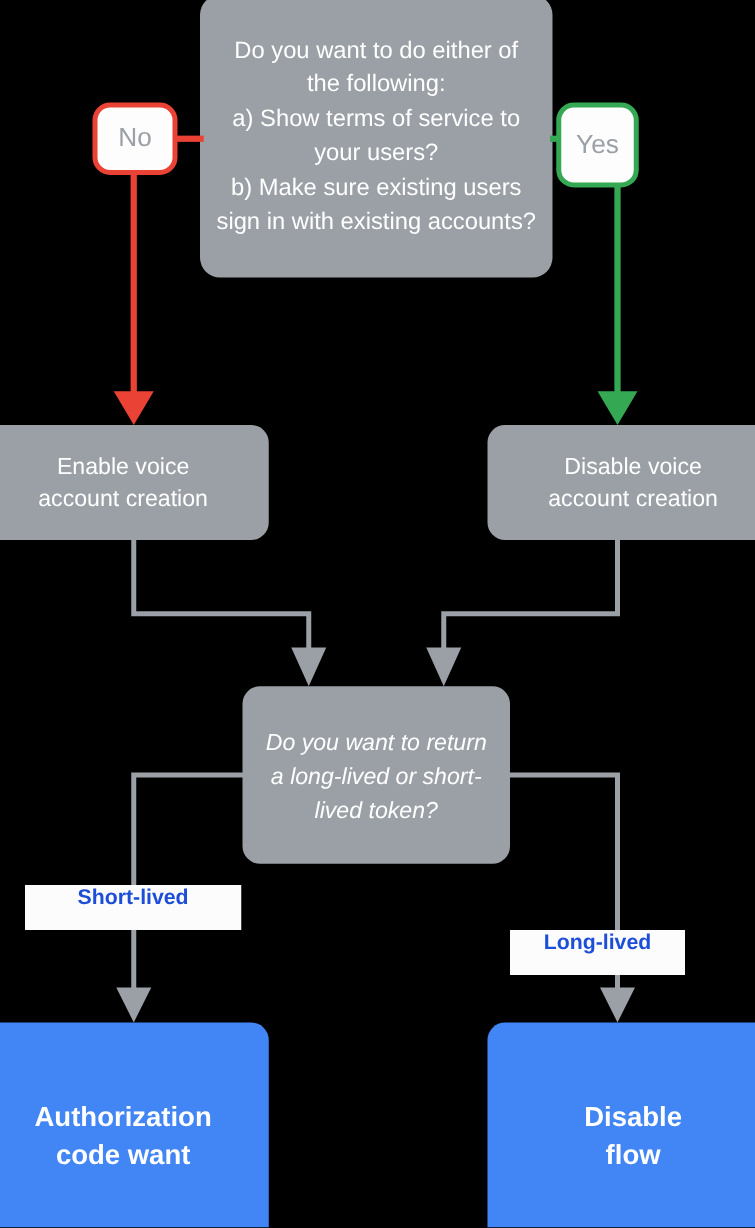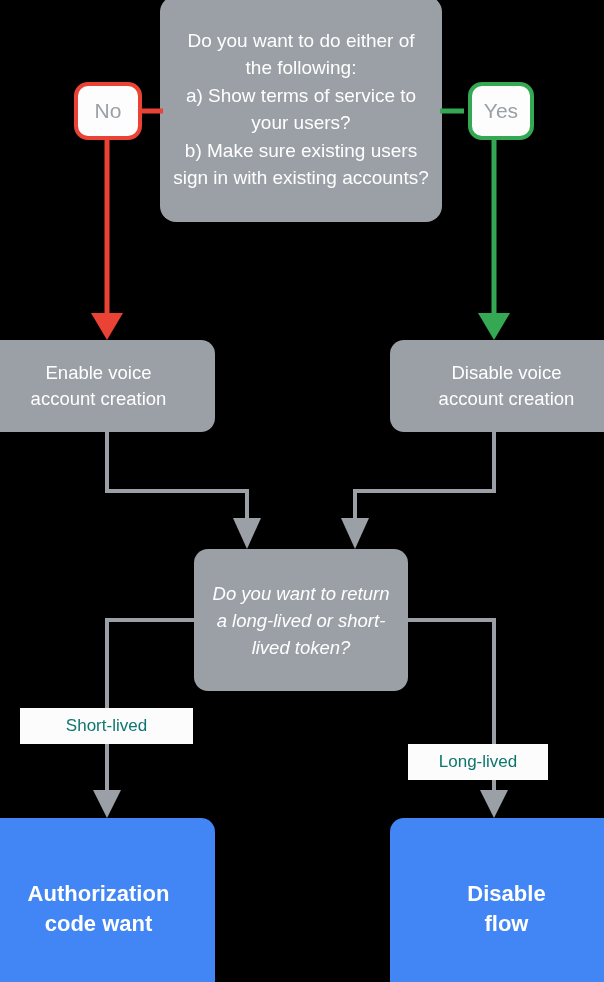--- a/index.html
+++ b/index.html
@@ -97,37 +97,36 @@
     z-index: 5;
   }
   #badge-no {
     left: 74px;
     top: 82px;
     width: 68px;
     height: 58px;
     border: 4px solid #ea4335;
   }
   #badge-yes {
-    left: 468px;
+    left: 445px;
     top: 82px;
     width: 66px;
-    height: 58px;
+    height: 68px;
     border: 4px solid #34a853;
     text-align: center;
   }
 
   
   .edge-label {
     position: absolute;
     background: #fcfcfc;
-    color: #0f766e;
+    color: #1d4ed8;
     font-size: 17px;
-    font-weight: normal;
+    font-weight: bold;
     display: flex;
-    align-items: center;
     justify-content: center;
     z-index: 4;
   }
   #label-short {
     left: 20px;
     top: 708px;
     width: 173px;
     height: 36px;
   }
   #label-long {

